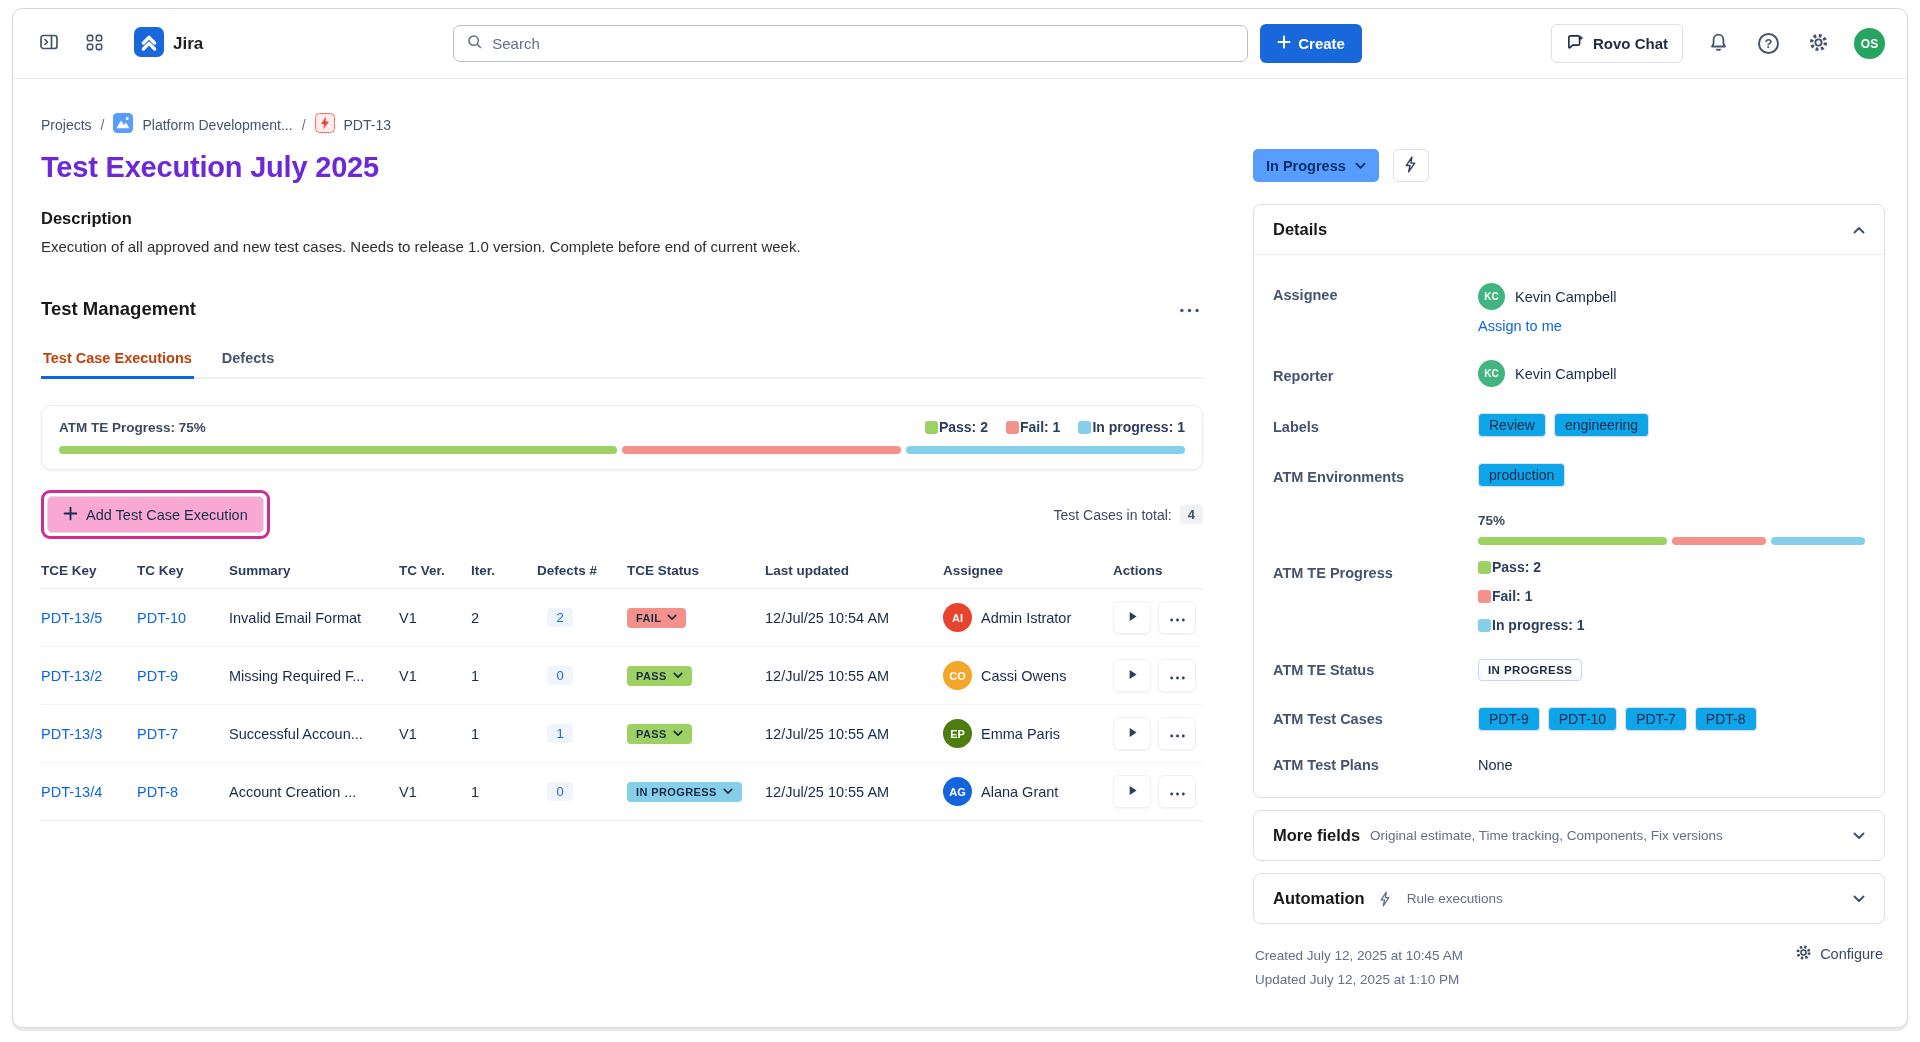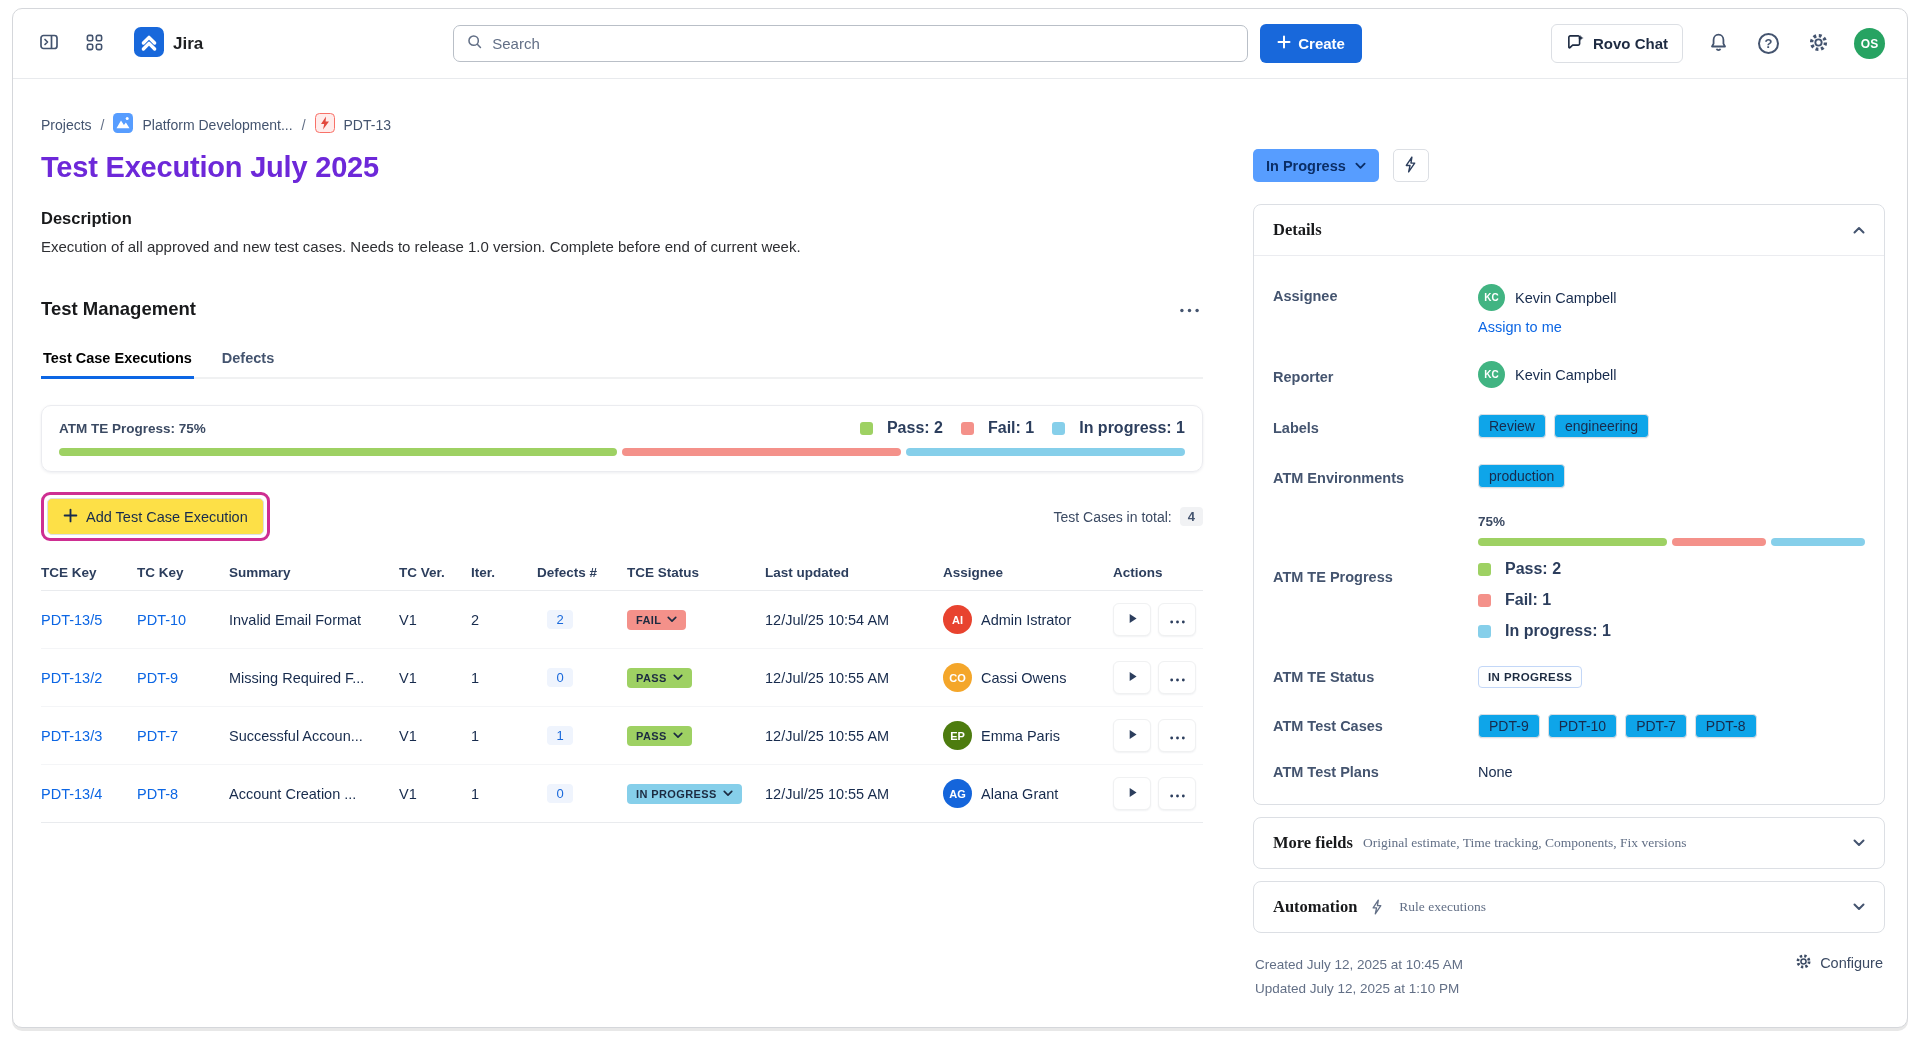--- a/index.html
+++ b/index.html
@@ -38,35 +38,35 @@
   .crumb-sep { color:#626F86; }
   .page-title { margin-top:15px; font-size:29px; font-weight:700; color:#6d28d9; letter-spacing:-.2px; }
   .desc-h { margin-top:25px; font-size:16.5px; font-weight:700; color:#18191B; }
   .desc-b { margin-top:10px; font-size:15px; color:#2E2F33; }
 
   
   .tm-head { margin-top:42px; display:flex; align-items:center; justify-content:space-between; }
   .tm-title { font-size:18.5px; font-weight:700; color:#18191B; }
   .tabs { margin-top:24px; display:flex; gap:26px; border-bottom:2px solid #F0F1F2; }
   .tab { padding:6px 2px 10px; font-size:14.5px; font-weight:700; color:#44546F; cursor:pointer; margin-bottom:-2px; border-bottom:3px solid transparent; }
-  .tab.active { color:#000000; border-bottom-color:#0C66E4; }
+  .tab.active { color:#c2410c; border-bottom-color:#0C66E4; }
 
   .progress-card { margin-top:26px; border:1px solid #EBECF0; border-radius:10px; box-shadow:0 1px 3px rgba(9,30,66,.08);
                    padding:13px 17px 15px; }
   .pc-top { display:flex; align-items:center; justify-content:space-between; }
   .pc-label { font-size:13.5px; font-weight:700; color:#3B4A63; }
   .legend { display:flex; gap:18px; }
-  .legend-item { display:flex; align-items:center; gap:14px; font-size:16px; font-weight:700; color:#2C3E5D; }
+  .legend-item { display:flex; align-items:center; gap:1px; font-size:14px; font-weight:700; color:#2C3E5D; }
   .sq { width:13px; height:13px; border-radius:3px; }
   .segbar { display:flex; gap:5px; margin-top:11px; }
   .seg { height:8px; border-radius:4px; }
 
   .addrow { margin-top:20px; display:flex; align-items:center; justify-content:space-between; }
   .hl-box { border:3px solid #CE2E92; border-radius:9px; padding:3px; }
-  .btn-add { display:flex; align-items:center; gap:8px; height:37px; padding:0 15px; background:#fde047; cursor:pointer;
+  .btn-add { display:flex; align-items:center; gap:8px; height:37px; padding:0 15px; background:#f9a8d4; cursor:pointer;
              border:1px solid #DCDFE4; border-radius:5px; font-size:14.5px; font-weight:500; color:#172B4D; font-family:inherit; }
   .total { display:flex; align-items:center; gap:8px; font-size:14px; color:#3B4A63; }
   .total-badge { background:#F1F2F4; border-radius:4px; padding:2px 8px; font-size:13px; font-weight:700; color:#44546F; }
 
   
   .table { margin-top:16px; }
   .thead, .trow { display:flex; align-items:center; }
   .thead { padding:8px 0 10px; border-bottom:1px solid #E9EBEE; }
   .th { font-size:13.5px; font-weight:700; color:#2C3E5D; }
   .trow { height:58px; border-bottom:1px solid #F4F5F7; }
@@ -86,21 +86,21 @@
              border:1px solid #F0F1F2; border-radius:6px; box-shadow:0 1px 2px rgba(9,30,66,.06); cursor:pointer; color:#2C3E5D; }
 
   
   .status-row { padding-top:70px; display:flex; align-items:center; gap:14px; }
   .btn-status { display:flex; align-items:center; gap:9px; height:33px; padding:0 13px; background:#579DFF;
                 border:none; border-radius:5px; font-size:14.5px; font-weight:700; color:#0B2E66; cursor:pointer; font-family:inherit; }
   .btn-bolt { width:36px; height:33px; display:flex; align-items:center; justify-content:center; background:#fff;
               border:1px solid #DCDFE4; border-radius:5px; cursor:pointer; }
   .panel { border:1px solid #DCDFE4; border-radius:8px; background:#fff; }
   .details { margin-top:22px; }
-  .panel-head { display:flex; align-items:center; justify-content:space-between; padding:15px 19px; cursor:pointer;font-family:Liberation Serif, serif; }
+  .panel-head { display:flex; align-items:center; justify-content:space-between; padding:15px 19px; cursor:pointer; }
   .panel-title { font-size:16.5px; font-weight:700; color:#18191B; }
   .details .panel-head { border-bottom:1px solid #EBECF0; }
   .dbody { padding:2px 19px 24px; }
   .drow { display:flex; margin-top:26px; }
   .drow.vcenter { align-items:center; }
   .dlabel { width:205px; flex:none; font-size:14.5px; font-weight:700; color:#44546F; padding-top:4px; }
   .dval { flex:1; font-size:14.5px; color:#172B4D; }
   .person { display:flex; align-items:center; gap:10px; }
   .avatar.xs { width:27px; height:27px; font-size:10px; }
   .linkaction { display:inline-block; margin-top:8px; color:#0C66E4; text-decoration:none; font-size:14.5px; cursor:pointer; }

